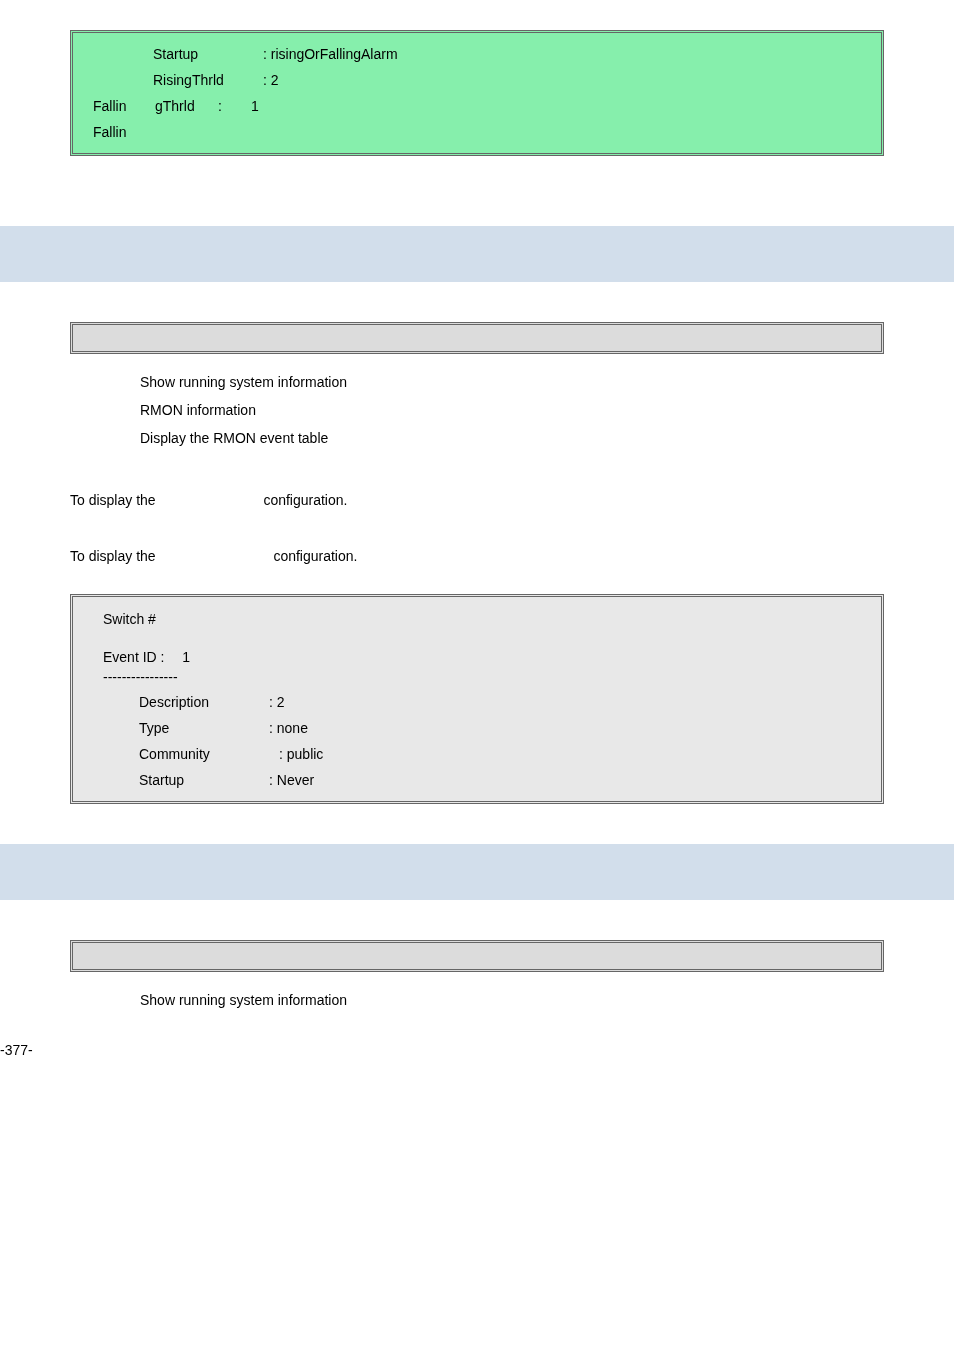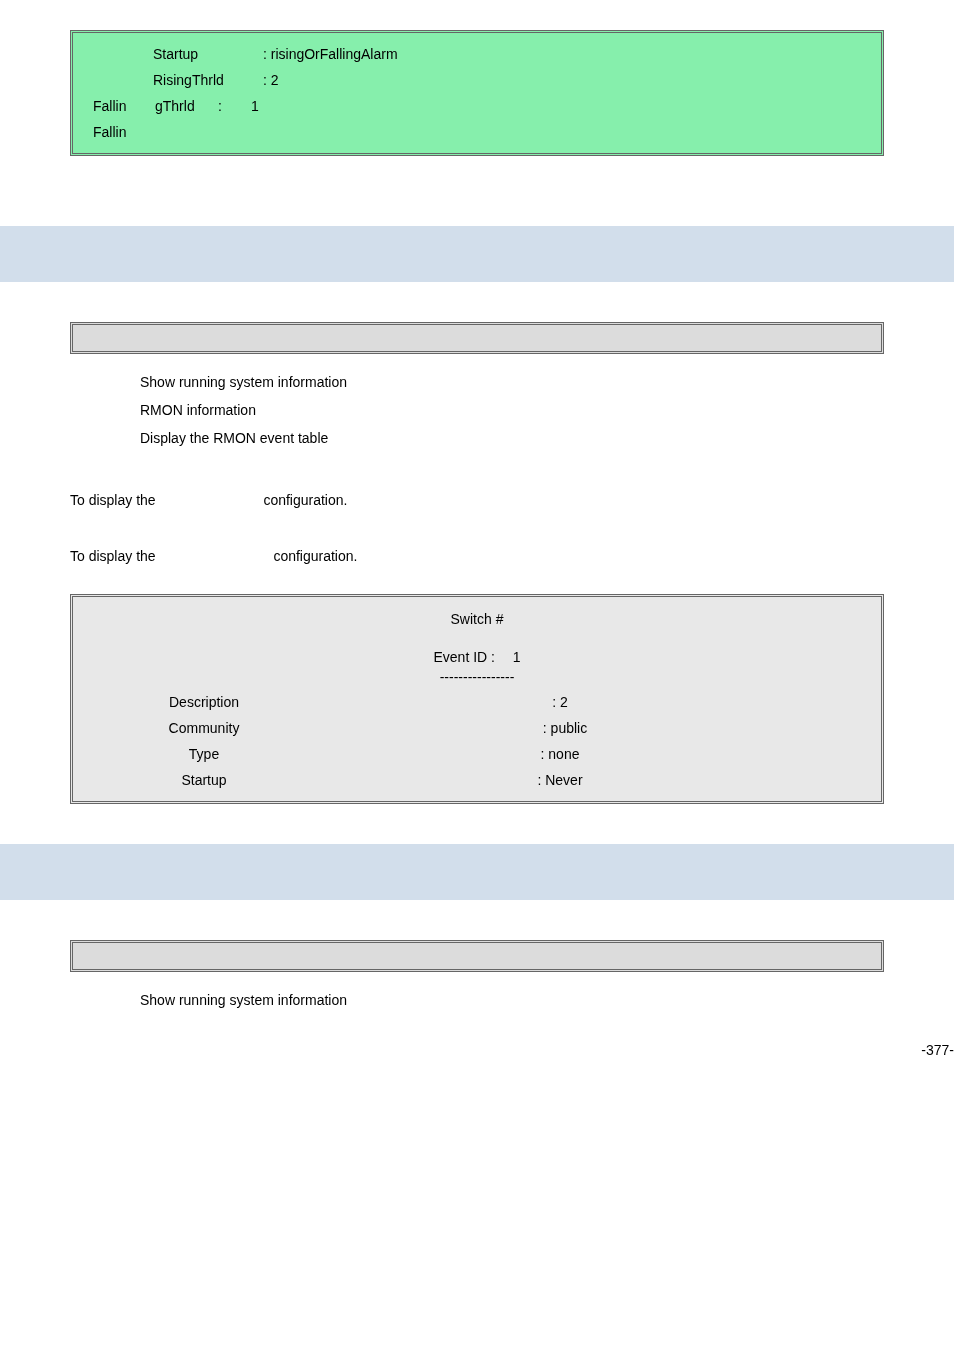--- a/index.html
+++ b/index.html
@@ -54,31 +54,30 @@
     padding: 6px 0;
   }
   .plain-block {
     margin: 40px 0 0 70px;
   }
   .code-box2 {
     margin: 30px 70px 0 70px;
     border: 3px double #666;
     background: #e8e8e8;
     padding: 14px 30px 8px 30px;
-    text-align: center;
   }
   .kv-row {
     display: flex;
     padding: 5px 0;
   }
   .kv-key { width: 130px; flex-shrink: 0; }
   .kv-val { flex: 1; }
   .indent { margin-left: 36px; }
   .page-number {
-    text-align: right;
+    text-align: left;
     margin: 28px 0 0 0;
     font-size: 14px;
   }
 </style>
 </head>
 <body>
 
 <div class="page">
 
   <div class="code-box">
@@ -133,26 +132,26 @@
       <span style="display:inline-block;width:10px"></span>
       <span>1</span>
     </div>
     <div style="padding:4px 0">----------------</div>
     <div class="indent">
       <div class="kv-row">
         <span class="kv-key">Description</span>
         <span class="kv-val">: 2</span>
       </div>
       <div class="kv-row">
+        <span class="kv-key">Type</span>
+        <span class="kv-val">: none</span>
+      </div>
+      <div class="kv-row">
         <span class="kv-key">Community</span>
         <span class="kv-val" style="padding-left:10px">: public</span>
-      </div>
-      <div class="kv-row">
-        <span class="kv-key">Type</span>
-        <span class="kv-val">: none</span>
       </div>
       <div class="kv-row">
         <span class="kv-key">Startup</span>
         <span class="kv-val">: Never</span>
       </div>
     </div>
   </div>
 
   <div class="blue-band2"></div>
 

